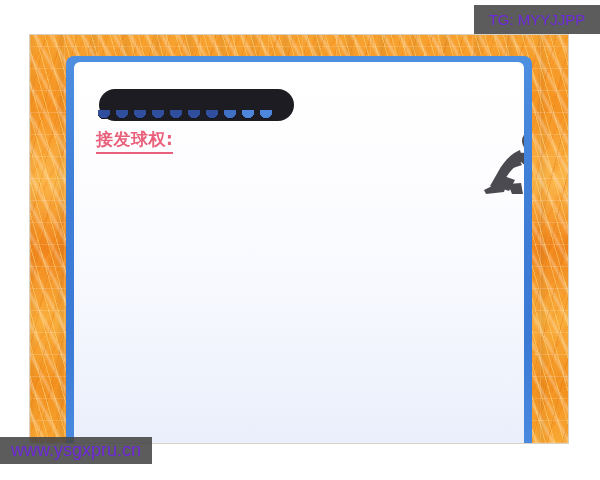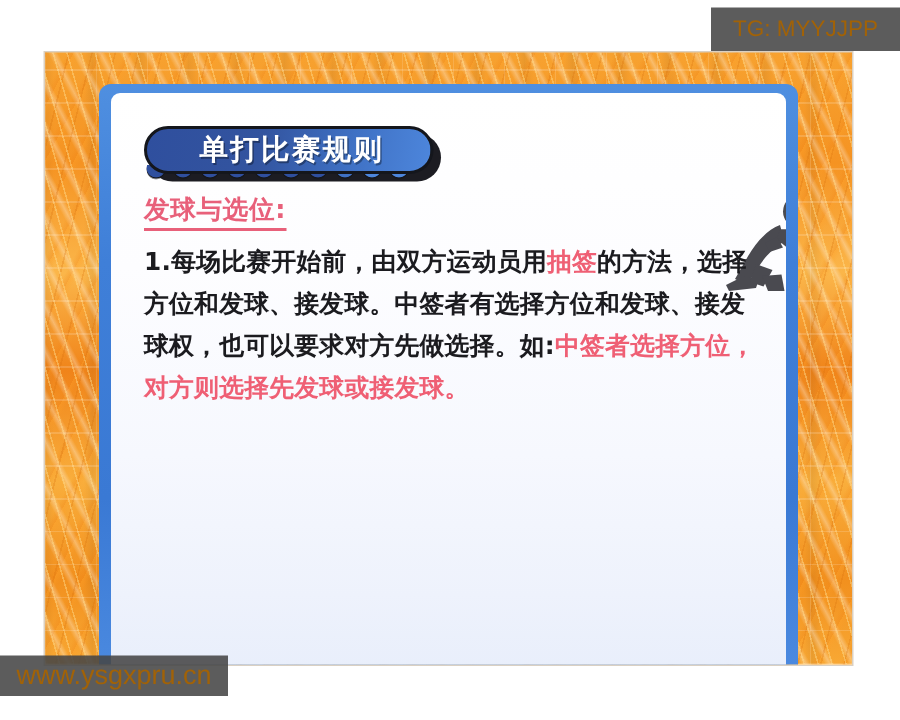--- a/index.html
+++ b/index.html
@@ -189,21 +189,21 @@
     color: #e03a4e;
     font-size: 16px;
     font-weight: bold;
     font-family: "DejaVu Sans", "Liberation Sans", sans-serif;
   }
 
   
   .watermark {
     position: absolute;
     background: rgba(70,70,70,0.88);
-    color: #a16207;
+    color: #6d28d9;
     font-family: "Liberation Sans", sans-serif;
     display: flex;
     align-items: center;
     justify-content: center;
   }
   #watermark-tg {
     right: 0px;
     top: 5px;
     width: 126px;
     height: 29px;
@@ -224,23 +224,20 @@
   <div id="wood-grain-a"></div>
   <div id="wood-grain-b"></div>
 
   <div id="blue-border">
 
     <div id="white-card">
 
       <div id="title-banner">
         <div id="title-pill-shadow"></div>
         <div id="title-scallop"></div>
-        <div id="title-pill">
-          <span id="title-text">单打比赛规则</span>
-        </div>
       </div>
 
       <div id="player-icon">
         <svg width="100" height="68" viewBox="0 0 100 68" xmlns="http://www.w3.org/2000/svg">
           <g fill="#4a4a50">
             <circle cx="59" cy="13" r="11"></circle>
             <path d="M46 22 C38 25 30 33 24 44 L16 58 L24 62 L33 48 C37 42 43 36 49 33 Z"></path>
             <path d="M22 56 L10 62 L12 66 L30 64 L32 58 Z"></path>
             <path d="M30 48 L26 60 L35 63 L41 52 Z"></path>
             <path d="M34 56 L38 66 L49 66 L47 55 Z"></path>
@@ -249,24 +246,21 @@
             <circle cx="62" cy="40" r="9"></circle>
             <path d="M56 34 L50 30 L47 34 L53 39 Z"></path>
             <rect x="69" y="36" width="12" height="6" rx="2"></rect>
             <ellipse cx="86" cy="35" rx="8" ry="6"></ellipse>
             <circle cx="84" cy="30" r="3" fill="#f4f6fb"></circle>
           </g>
         </svg>
       </div>
 
       <div id="content">
-        <div class="section-heading">发球与选位:</div>
-        <p class="para">
-          <span>1.每场比赛开始前，由双方运动员用</span><span class="hl">抽签</span><span>的方法，选择方位和发球、接发球。中签者有选择方位和发球、接发球权，也可以要求对方先做选择。如:</span><span class="hl">中签者选择方位，对方则选择先发球或接发球。</span>
-        </p>
+        <div class="section-heading">接发球权:</div>
       </div>
 
 
     </div>
   </div>
 </div>
 
 <div class="watermark" id="watermark-tg">TG: MYYJJPP</div>
 <div class="watermark" id="watermark-url">www.ysgxpru.cn</div>
 

